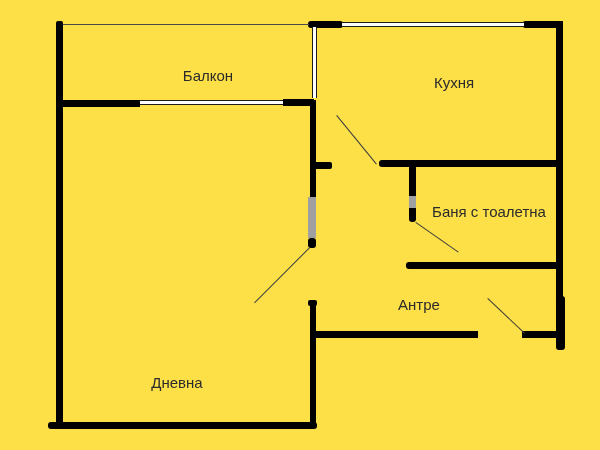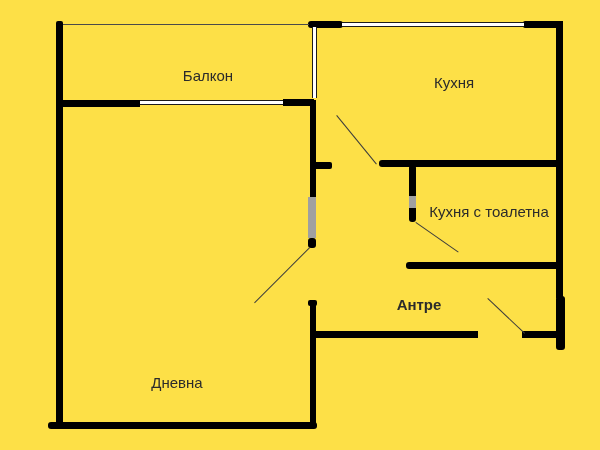--- a/index.html
+++ b/index.html
@@ -75,16 +75,16 @@
     <div class="window v" style="left: 312px; top: 27px; width: 5px; height: 71px;"></div>
     <div class="door-leaf" style="left: 308px; top: 197px; width: 8px; height: 41px; background: rgb(160, 160, 160);"></div>
     <div class="door-leaf" style="left: 409px; top: 196px; width: 7px; height: 12px; background: rgb(160, 160, 160);"></div>
     <div class="seg" style="left: 310px; top: 248px; width: 77.7817px; height: 1.3px; background: rgb(60, 60, 60); transform: rotate(2.35619rad);"></div>
     <div class="seg" style="left: 337px; top: 115px; width: 63.2535px; height: 1.3px; background: rgb(60, 60, 60); transform: rotate(0.886179rad);"></div>
     <div class="seg" style="left: 416px; top: 222px; width: 52.4309px; height: 1.3px; background: rgb(60, 60, 60); transform: rotate(0.609163rad);"></div>
     <div class="seg" style="left: 488px; top: 298px; width: 50.9313px; height: 1.3px; background: rgb(60, 60, 60); transform: rotate(0.757628rad);"></div>
     <div class="seg" style="left: 63px; top: 24px; width: 246px; height: 1.3px; background: rgb(74, 74, 74); transform: rotate(0rad);"></div>
     <div class="room-label" style="left: 208px; top: 75px; color: rgb(43, 43, 43);">Балкон</div>
     <div class="room-label" style="left: 410px; top: 82px; color: rgb(43, 43, 43); margin-left: 44px;">Кухня</div>
-    <div class="room-label" style="left: 489px; top: 211px; color: rgb(43, 43, 43);">Кухня с тоалетна</div>
-    <div class="room-label" style="left: 419px; top: 304px; color: rgb(43, 43, 43); font-weight: bold;">Антре</div>
+    <div class="room-label" style="left: 489px; top: 211px; color: rgb(43, 43, 43);">Баня с тоалетна</div>
+    <div class="room-label" style="left: 419px; top: 304px; color: rgb(43, 43, 43);">Антре</div>
     <div class="room-label" style="left: 177px; top: 382px; color: rgb(43, 43, 43);">Дневна</div>
   </div>
 
 </body></html>

